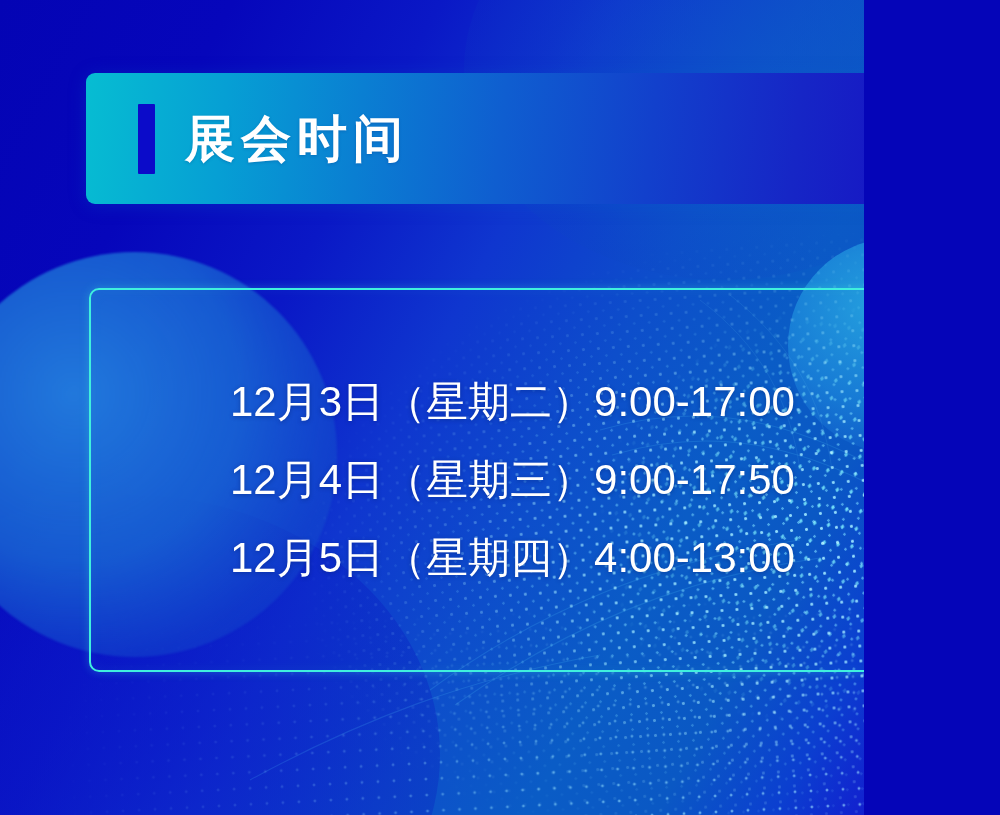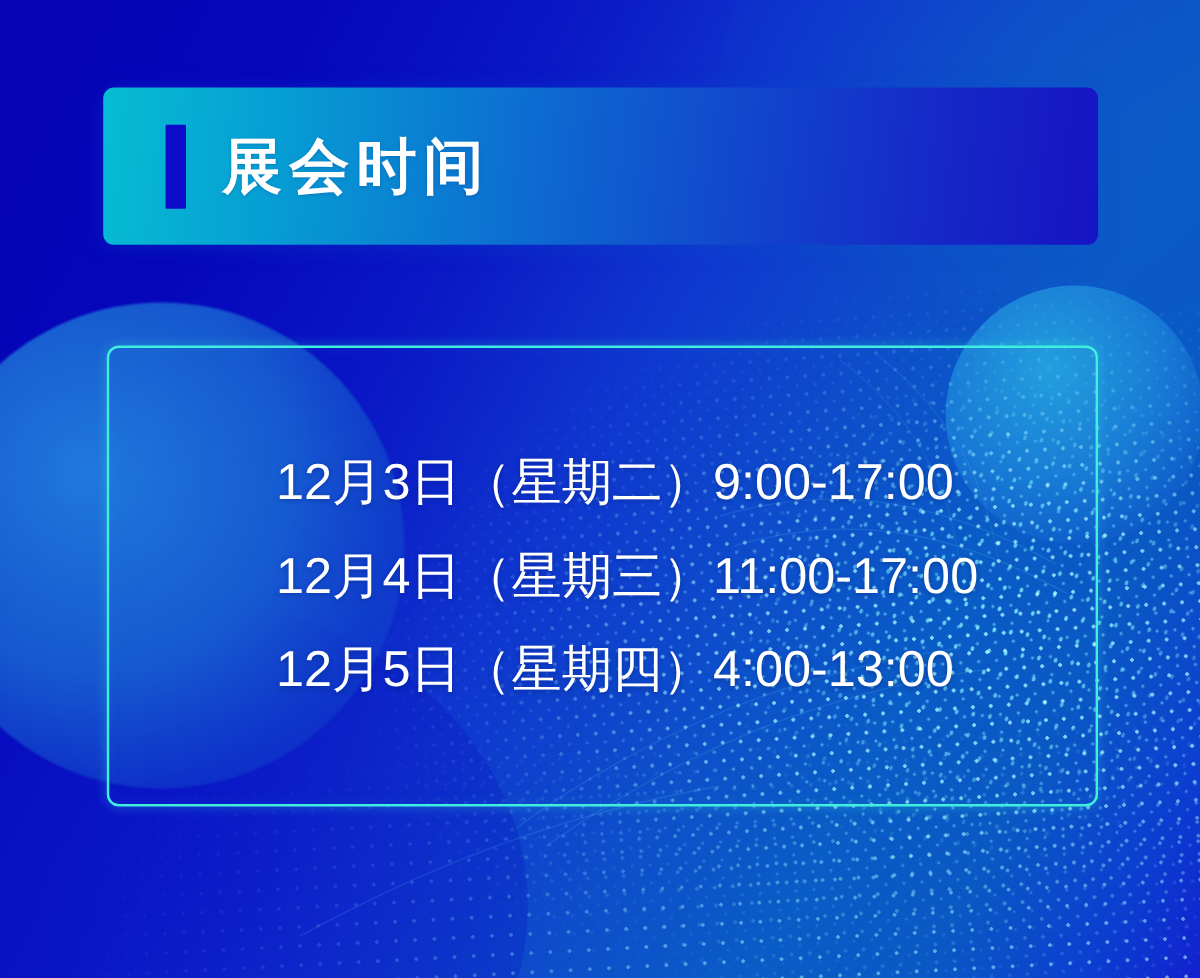--- a/index.html
+++ b/index.html
@@ -10,21 +10,21 @@
   }
   body {
     width: 1000px;
     height: 815px;
     overflow: hidden;
     font-family: "Liberation Sans", "DejaVu Sans", sans-serif;
   }
 
   #poster {
     position: relative;
-    width: 1000px;
+    width: 864px;
     height: 815px;
     overflow: hidden;
     
     background:
       linear-gradient(118deg,
         #0404b4 0%,
         #0606bb 18%,
         #0a18c6 34%,
         #0f36cf 48%,
         #0d4ecb 62%,
@@ -249,17 +249,17 @@
   <div class="dots" id="dots-right"></div>
   <div class="dots" id="dots-bottom"></div>
 
   <div id="header-banner">
     <div id="header-accent-bar"></div>
     <div id="header-title">展会时间</div>
   </div>
 
   <div id="info-frame">
     <p class="schedule-line">12月3日（星期二）9:00-17:00</p>
-    <p class="schedule-line">12月4日（星期三）11:00-17:00</p>
+    <p class="schedule-line">12月4日（星期三）9:00-17:50</p>
     <p class="schedule-line">12月5日（星期四）4:00-13:00</p>
   </div>
 
 </div>
 
 </body></html>

